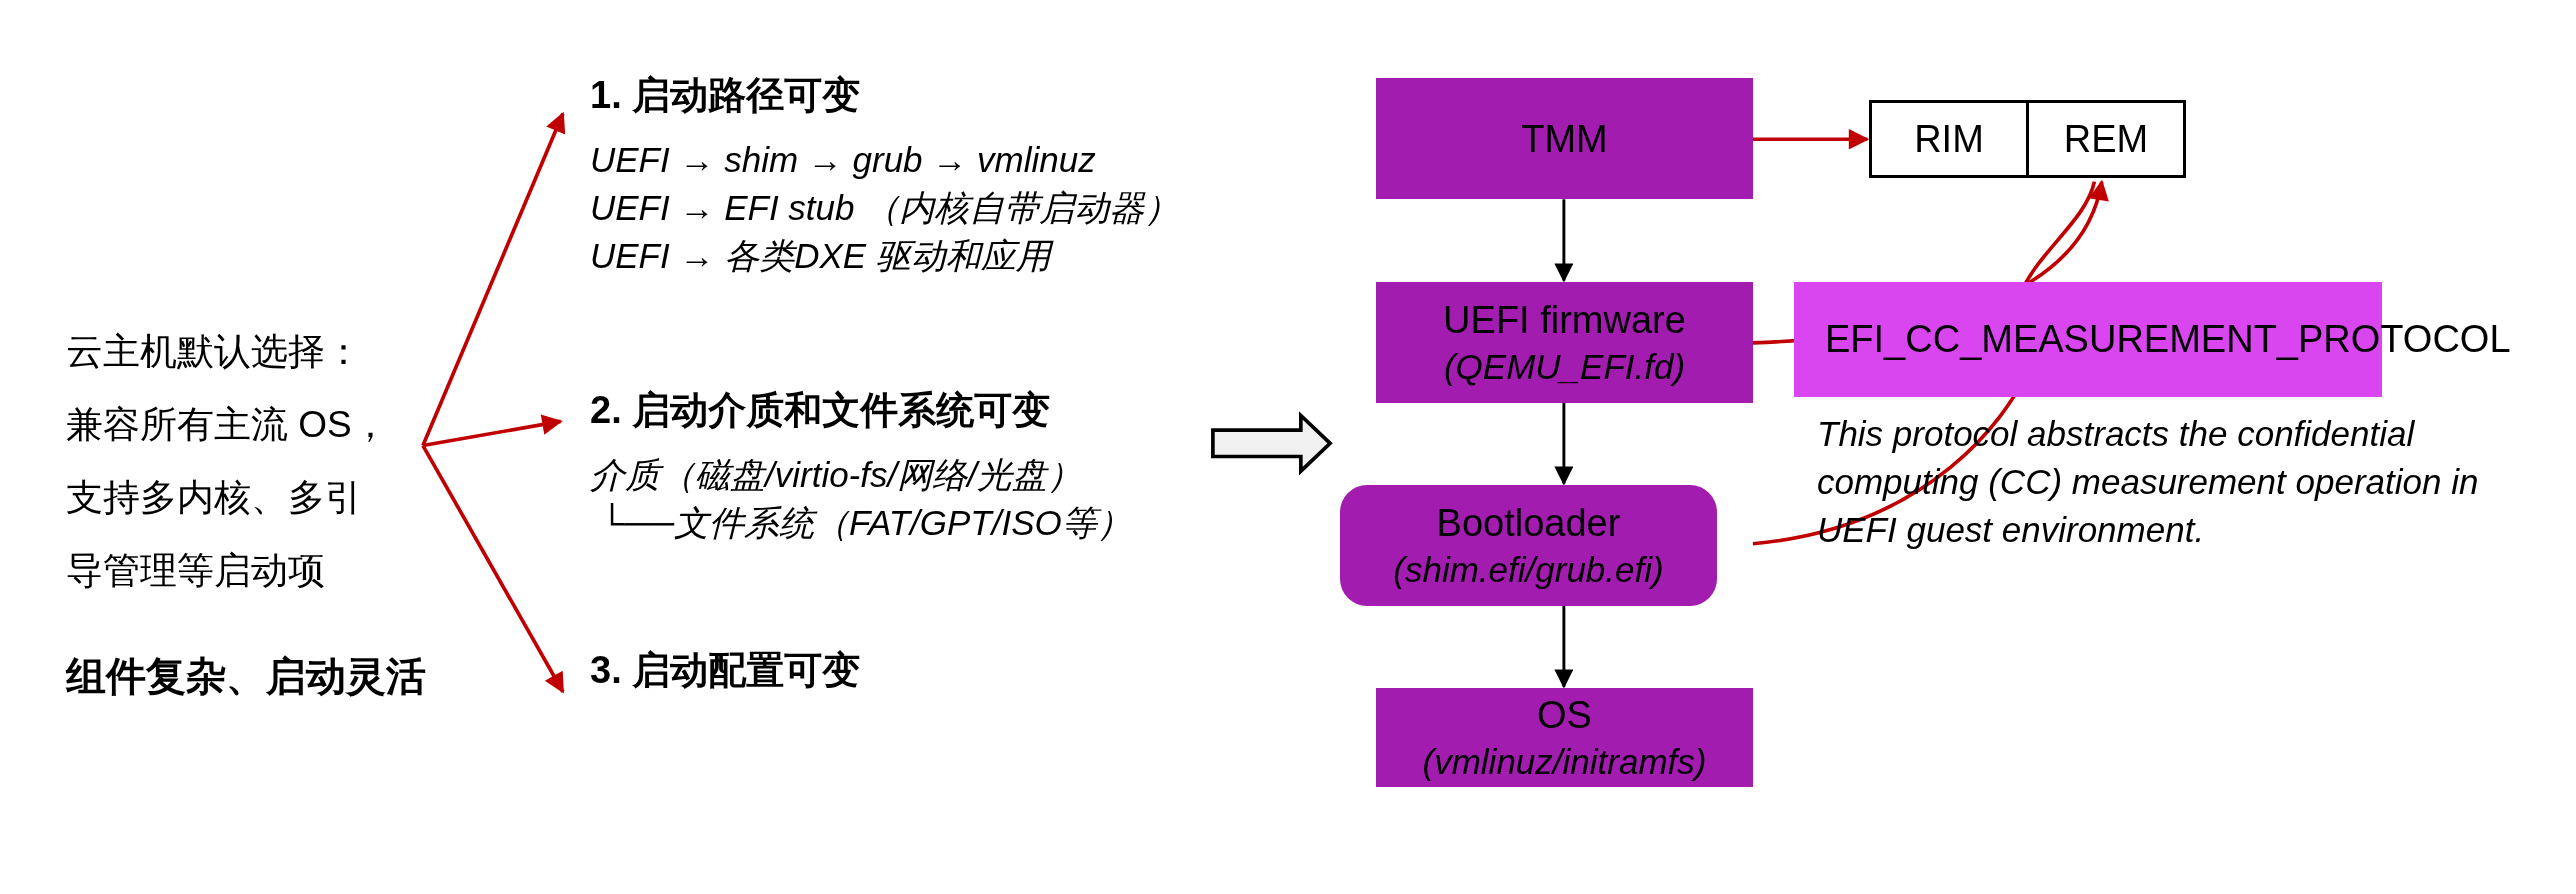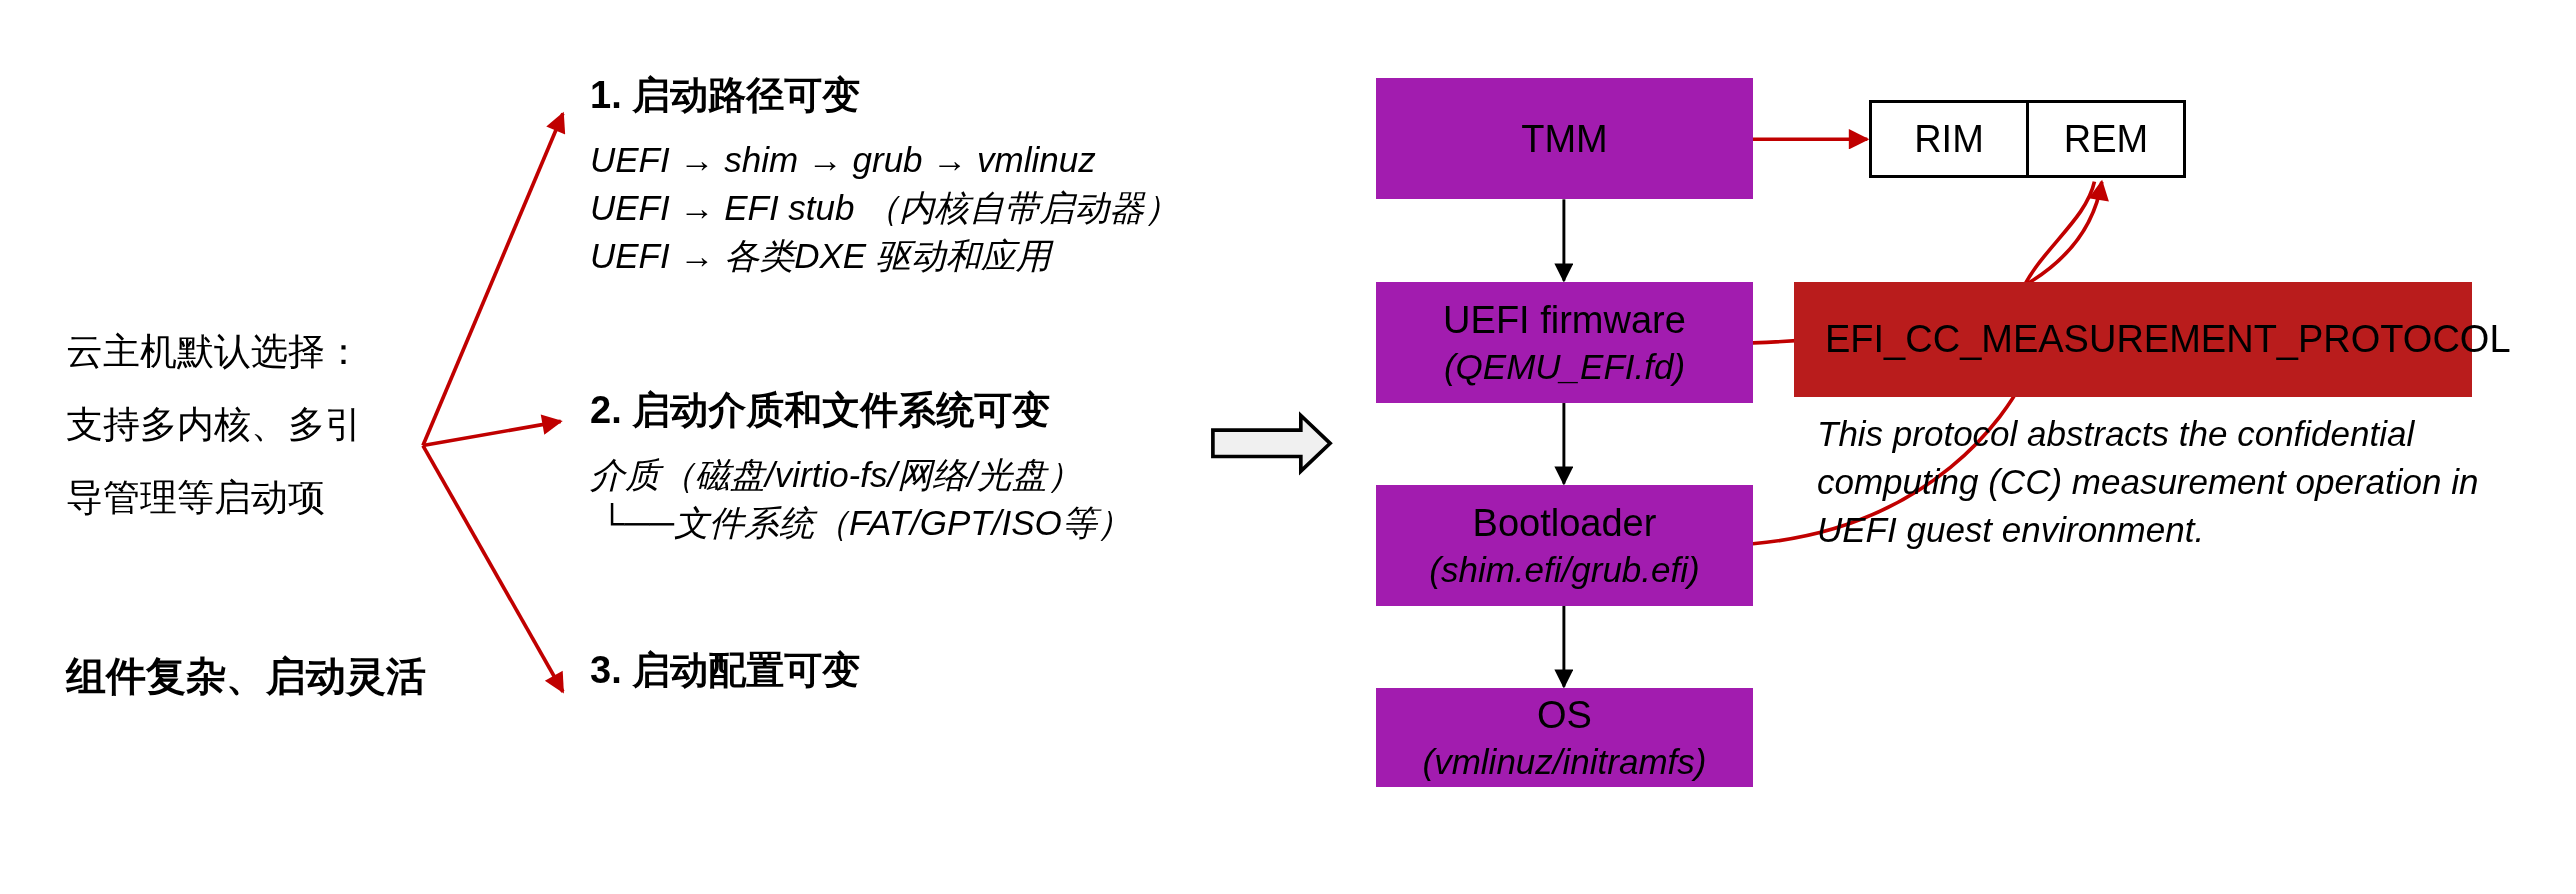--- a/index.html
+++ b/index.html
@@ -18,40 +18,41 @@
   #sec2 { top:385px; }
   #sec3 { top:645px; }
   .sec-body { margin-top:14.7px; }
 
   .box { position:absolute; background:#a21caf; display:flex; flex-direction:column;
          align-items:center; justify-content:center; text-align:center; }
   .box .main { font-size:38px; line-height:48px; }
   .box .sub { font-size:35px; font-style:italic; line-height:45px; }
   #box-tmm { left:1376px; top:78px; width:377px; height:121px; }
   #box-uefi { left:1376px; top:282px; width:377px; height:121px; }
-  #box-boot { left:1376px; top:485px; width:377px; height:121px; }
+  #box-boot { left:1340px; top:485px; width:377px; height:121px;border-radius:27px; }
   #box-os { left:1376px; top:688px; width:377px; height:99px; }
 
   .reg-table { position:absolute; left:1869px; top:100px; height:78px; display:flex;
                border:3.7px solid #000; box-sizing:border-box; }
   .reg-cell { width:154px; display:flex; align-items:center; justify-content:center;
               font-size:38px; }
   .reg-cell + .reg-cell { border-left:3.7px solid #000; }
 
-  .proto-box { position:absolute; left:1794px; top:282px; width:678px; height:115px;
-               background:#b91c1c; display:flex; align-items:center; padding-left:31px;
+  .proto-box { position:absolute; left:1794px; top:282px; width:588px; height:115px;
+               background:#d946ef; display:flex; align-items:center; padding-left:31px;
                box-sizing:border-box; font-size:38px; }
   .proto-desc { position:absolute; left:1817px; top:410px; width:733px; font-size:35px;
                 font-style:italic; line-height:48px; }
 </style>
 </head>
 <body>
 
 <div class="abs left-text">
   <div>云主机默认选择：</div>
+  <div>兼容所有主流 OS，</div>
   <div>支持多内核、多引</div>
   <div>导管理等启动项</div>
 </div>
 <div class="abs left-bold">组件复杂、启动灵活</div>
 
 <div class="abs section" id="sec1">
   <div class="sec-title">1. 启动路径可变</div>
   <div class="sec-body">
     <div class="sec-line">UEFI → shim → grub → vmlinuz</div>
     <div class="sec-line">UEFI → EFI stub （内核自带启动器）</div>

